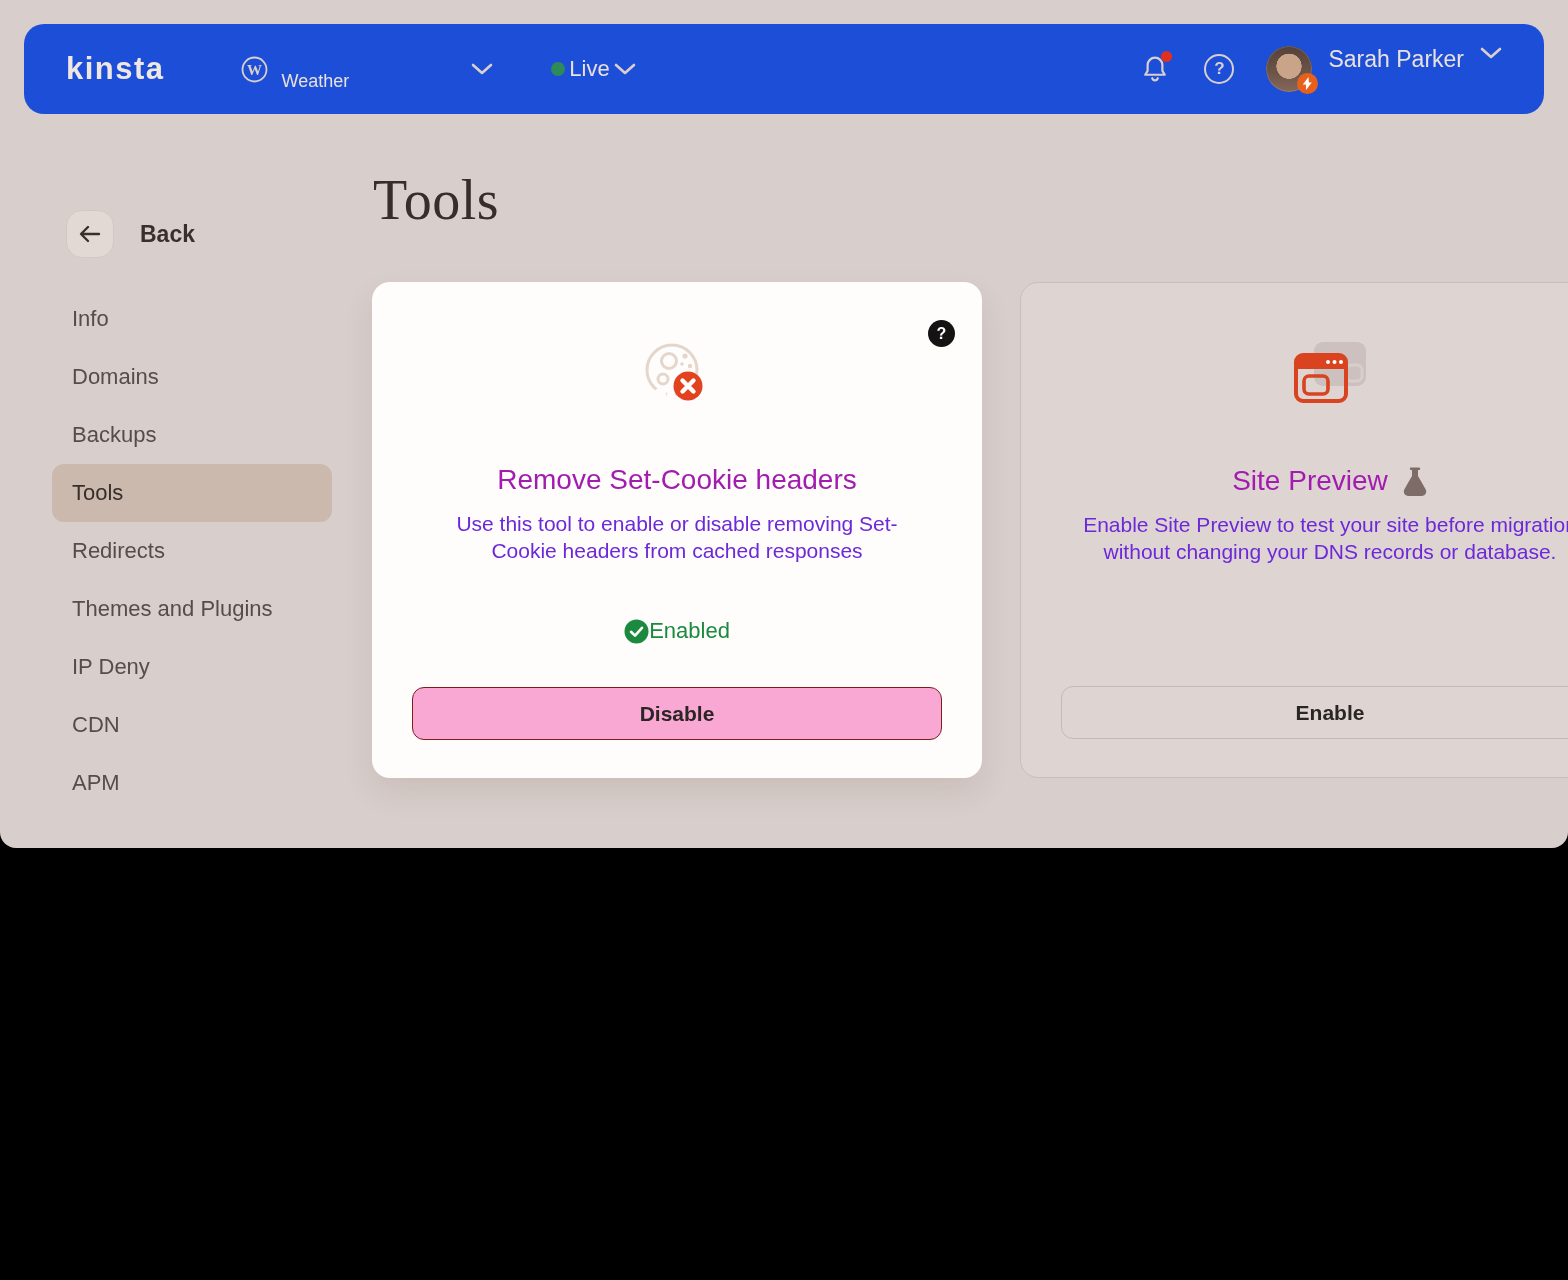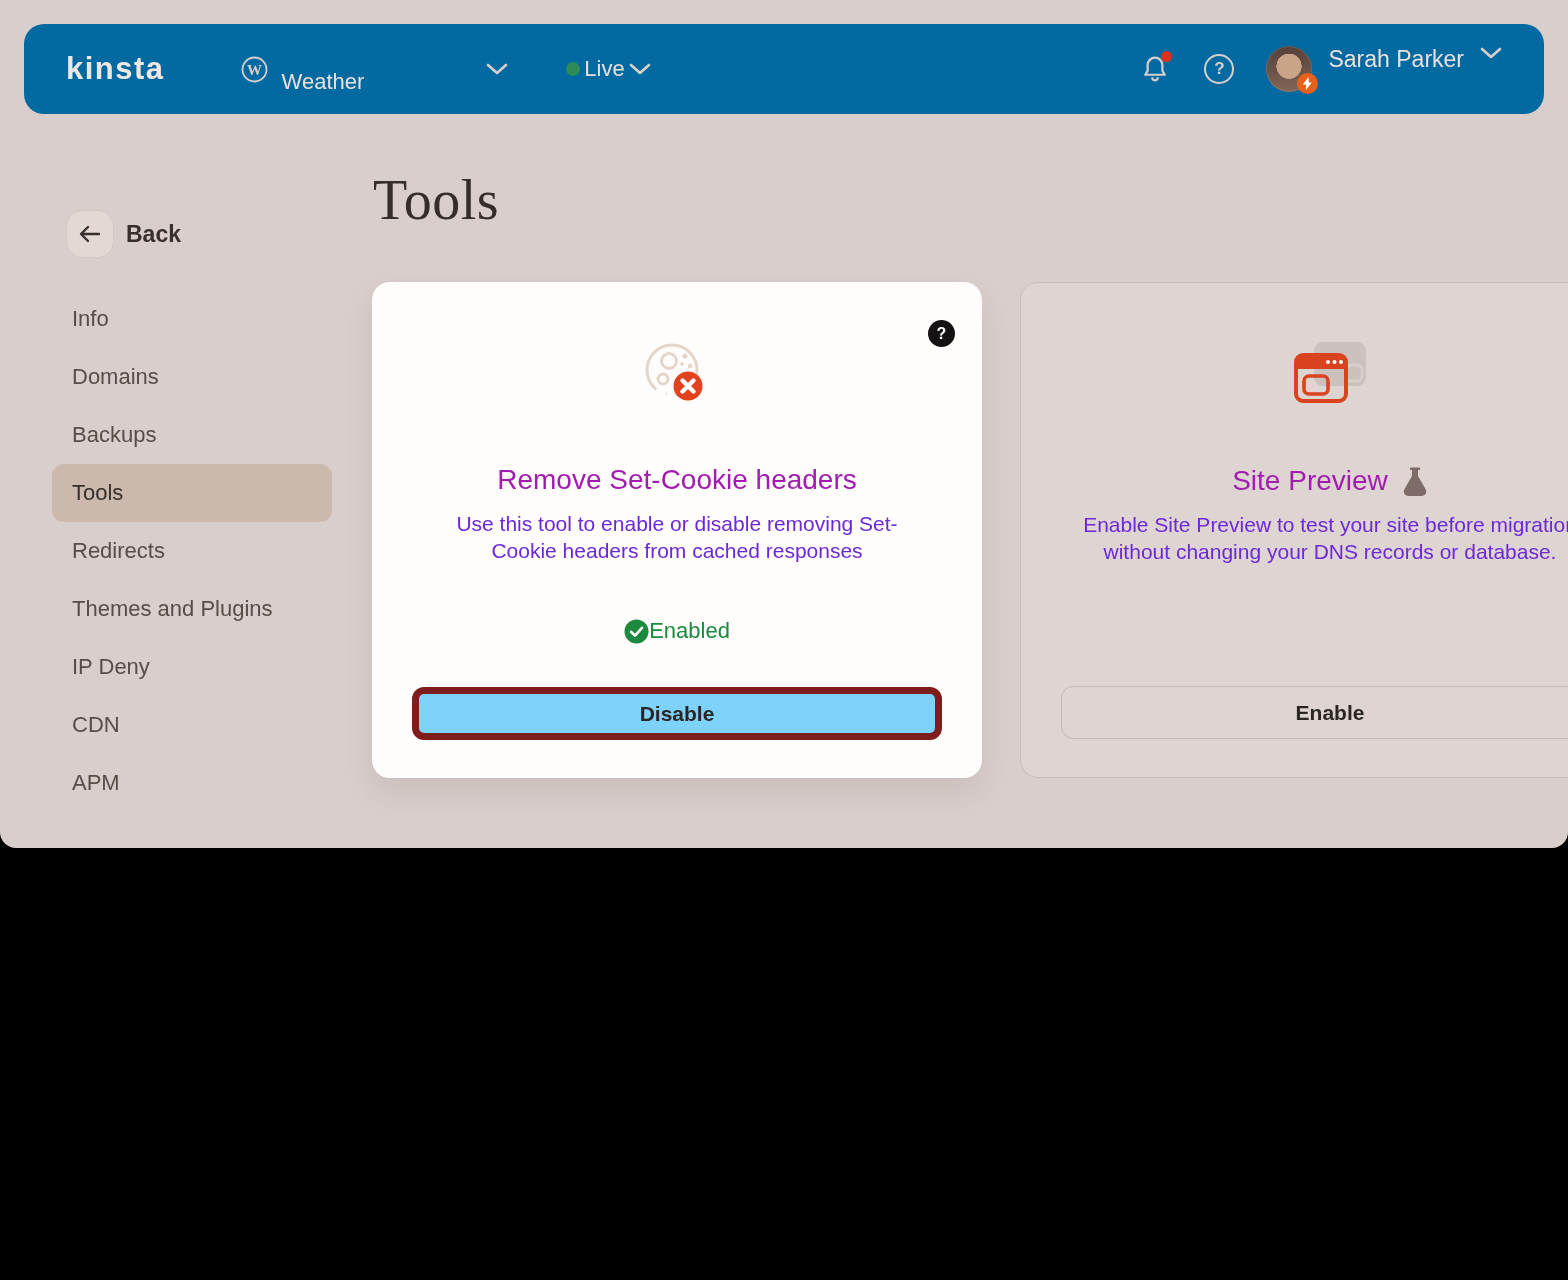--- a/index.html
+++ b/index.html
@@ -3,25 +3,25 @@
 <meta charset="utf-8">
 <style>
   * { margin:0; padding:0; box-sizing:border-box; }
   html,body { width:1568px; height:1280px; background:#000; font-family:"Liberation Sans", sans-serif; overflow:hidden; }
 
   .app { position:absolute; top:0; left:0; width:1568px; height:848px;
          background:#d8cecb; border-radius:0 0 16px 16px; overflow:hidden; }
 
   
   .topbar { position:absolute; left:24px; top:24px; width:1520px; height:90px;
-            background:#0369a1; border-radius:20px; display:flex; align-items:center;
+            background:#1d4ed8; border-radius:20px; display:flex; align-items:center;
             padding:0 42px; color:#e9e1dd; }
   .brand { font-size:31px; font-weight:700; letter-spacing:1.5px; color:#efe7e2; }
   .site-selector { display:flex; align-items:center; gap:14px; margin-left:76px; cursor:pointer; }
-  .site-name { font-size:22px; color:#e9e1dd;margin-top:25px; }
+  .site-name { font-size:18px; color:#e9e1dd;margin-top:25px; }
   .chev { width:22px; height:14px; }
   .site-chevron { margin-left:122px; cursor:pointer; }
   .env-selector { display:flex; align-items:center; gap:4px; margin-left:58px; cursor:pointer; }
   .env-dot { width:14px; height:14px; border-radius:50%; background:#2e8b57; }
   .env-label { font-size:22px; color:#e9e1dd; }
   .topbar-right { margin-left:auto; display:flex; align-items:center; gap:30px; }
   .icon-btn { position:relative; width:34px; height:34px; display:flex; align-items:center; justify-content:center; cursor:pointer; }
   .notif-dot { position:absolute; top:-1px; right:0px; width:11px; height:11px; border-radius:50%; background:#e0301e; }
   .help-circle { width:30px; height:30px; border:2px solid #d9d0cc; border-radius:50%;
                  display:flex; align-items:center; justify-content:center;
@@ -32,21 +32,21 @@
               radial-gradient(circle at 50% 44%, #caa489 0 36%, rgba(0,0,0,0) 37%),
               linear-gradient(180deg,#55413a 0%, #6b5347 55%, #86675a 100%);
             box-shadow: inset 0 0 0 1px rgba(255,255,255,.15); }
   .avatar-badge { position:absolute; right:-6px; bottom:-2px; width:21px; height:21px;
                   border-radius:50%; background:#e8611c; display:flex; align-items:center;
                   justify-content:center; }
   .user-name { font-size:23px; color:#e9e1dd; }
 
   
   .sidebar { position:absolute; left:52px; top:210px; width:280px; }
-  .back-row { display:flex; align-items:center; gap:12px; margin-left:14px; cursor:pointer; }
+  .back-row { display:flex; align-items:center; gap:26px; margin-left:14px; cursor:pointer; }
   .back-btn { width:48px; height:48px; border-radius:16px; background:#e2d9d5;
               border:1px solid #d2c8c4; display:flex; align-items:center; justify-content:center; }
   .back-label { font-size:23px; font-weight:700; color:#38302d; }
   .nav { margin-top:32px;text-align:right; }
   .nav-item { height:58px; display:flex; align-items:center; padding:0 20px;
               font-size:22px; color:#564c48; border-radius:12px; cursor:pointer; }
   .nav-item.selected { background:#cbb9ad; color:#362f2b; }
   .nav-item.clipped { height:58px; }
 
   
@@ -63,21 +63,21 @@
                 background:#141212; color:#fff; font-size:16px; font-weight:700;
                 display:flex; align-items:center; justify-content:center; cursor:pointer; }
   .card-icon { margin-top:56px; height:70px; display:flex; align-items:center; justify-content:center; }
   .card-title-row { margin-top:56px; display:flex; align-items:center; gap:14px; }
   .card-title { font-size:28px; font-weight:400; color:#a21caf; }
   .card-desc { margin-top:15px; font-size:21px; line-height:1.27; color:#6d28d9; text-align:center;
                max-width:505px; }
   .status-row { margin-top:54px; display:flex; align-items:center; }
   .status-label { font-size:22px; color:#1b8a3e; }
   .card-btn { position:absolute; left:40px; right:40px; bottom:38px; height:53px;
-              border-radius:12px; border:7px solid #7f1d1d; background:#7dd3fc;
+              border-radius:12px; border:1px solid #7f1d1d; background:#f9a8d4;
               font-family:"Liberation Sans", sans-serif; font-size:21px; font-weight:700;
               color:#2a2624; cursor:pointer; }
   .card-preview .card-btn { background:transparent; border:1px solid #c4b9b5; }
 </style>
 </head>
 <body>
 
 <div class="app">
 
   <header class="topbar">

